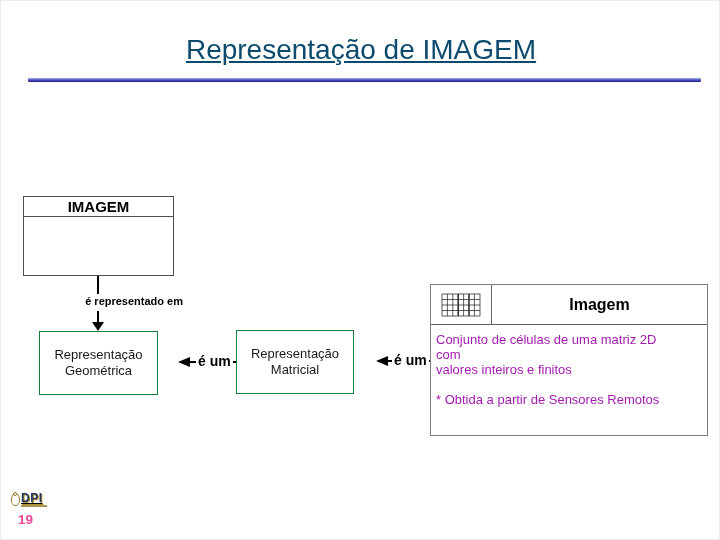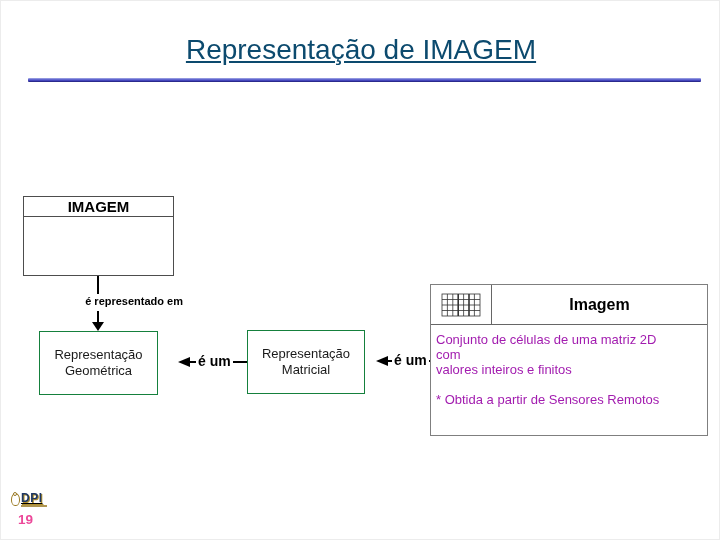--- a/index.html
+++ b/index.html
@@ -52,21 +52,21 @@
   }
   .v-seg2{left:96px;top:310px;height:12px;}
   .ah-down{left:91px;top:321px;}
   
   .geom-box{
     left:38px;top:330px;width:119px;height:64px;
     display:flex;align-items:center;justify-content:center;text-align:center;
     font-size:13px;line-height:16px;
   }
   .matr-box{
-    left:246px;top:329px;width:118px;height:64px;
+    left:235px;top:329px;width:118px;height:64px;
     display:flex;align-items:center;justify-content:center;text-align:center;
     font-size:13px;line-height:16px;
   }
   
   .edge-row{
     position:absolute;display:flex;align-items:center;height:14px;padding-left:19px;
   }
   .edge1{left:158px;top:354px;width:77px;}
   .edge2{left:356px;top:353px;width:74px;}
   .edge-row .seg{height:2px;background:#000;}

